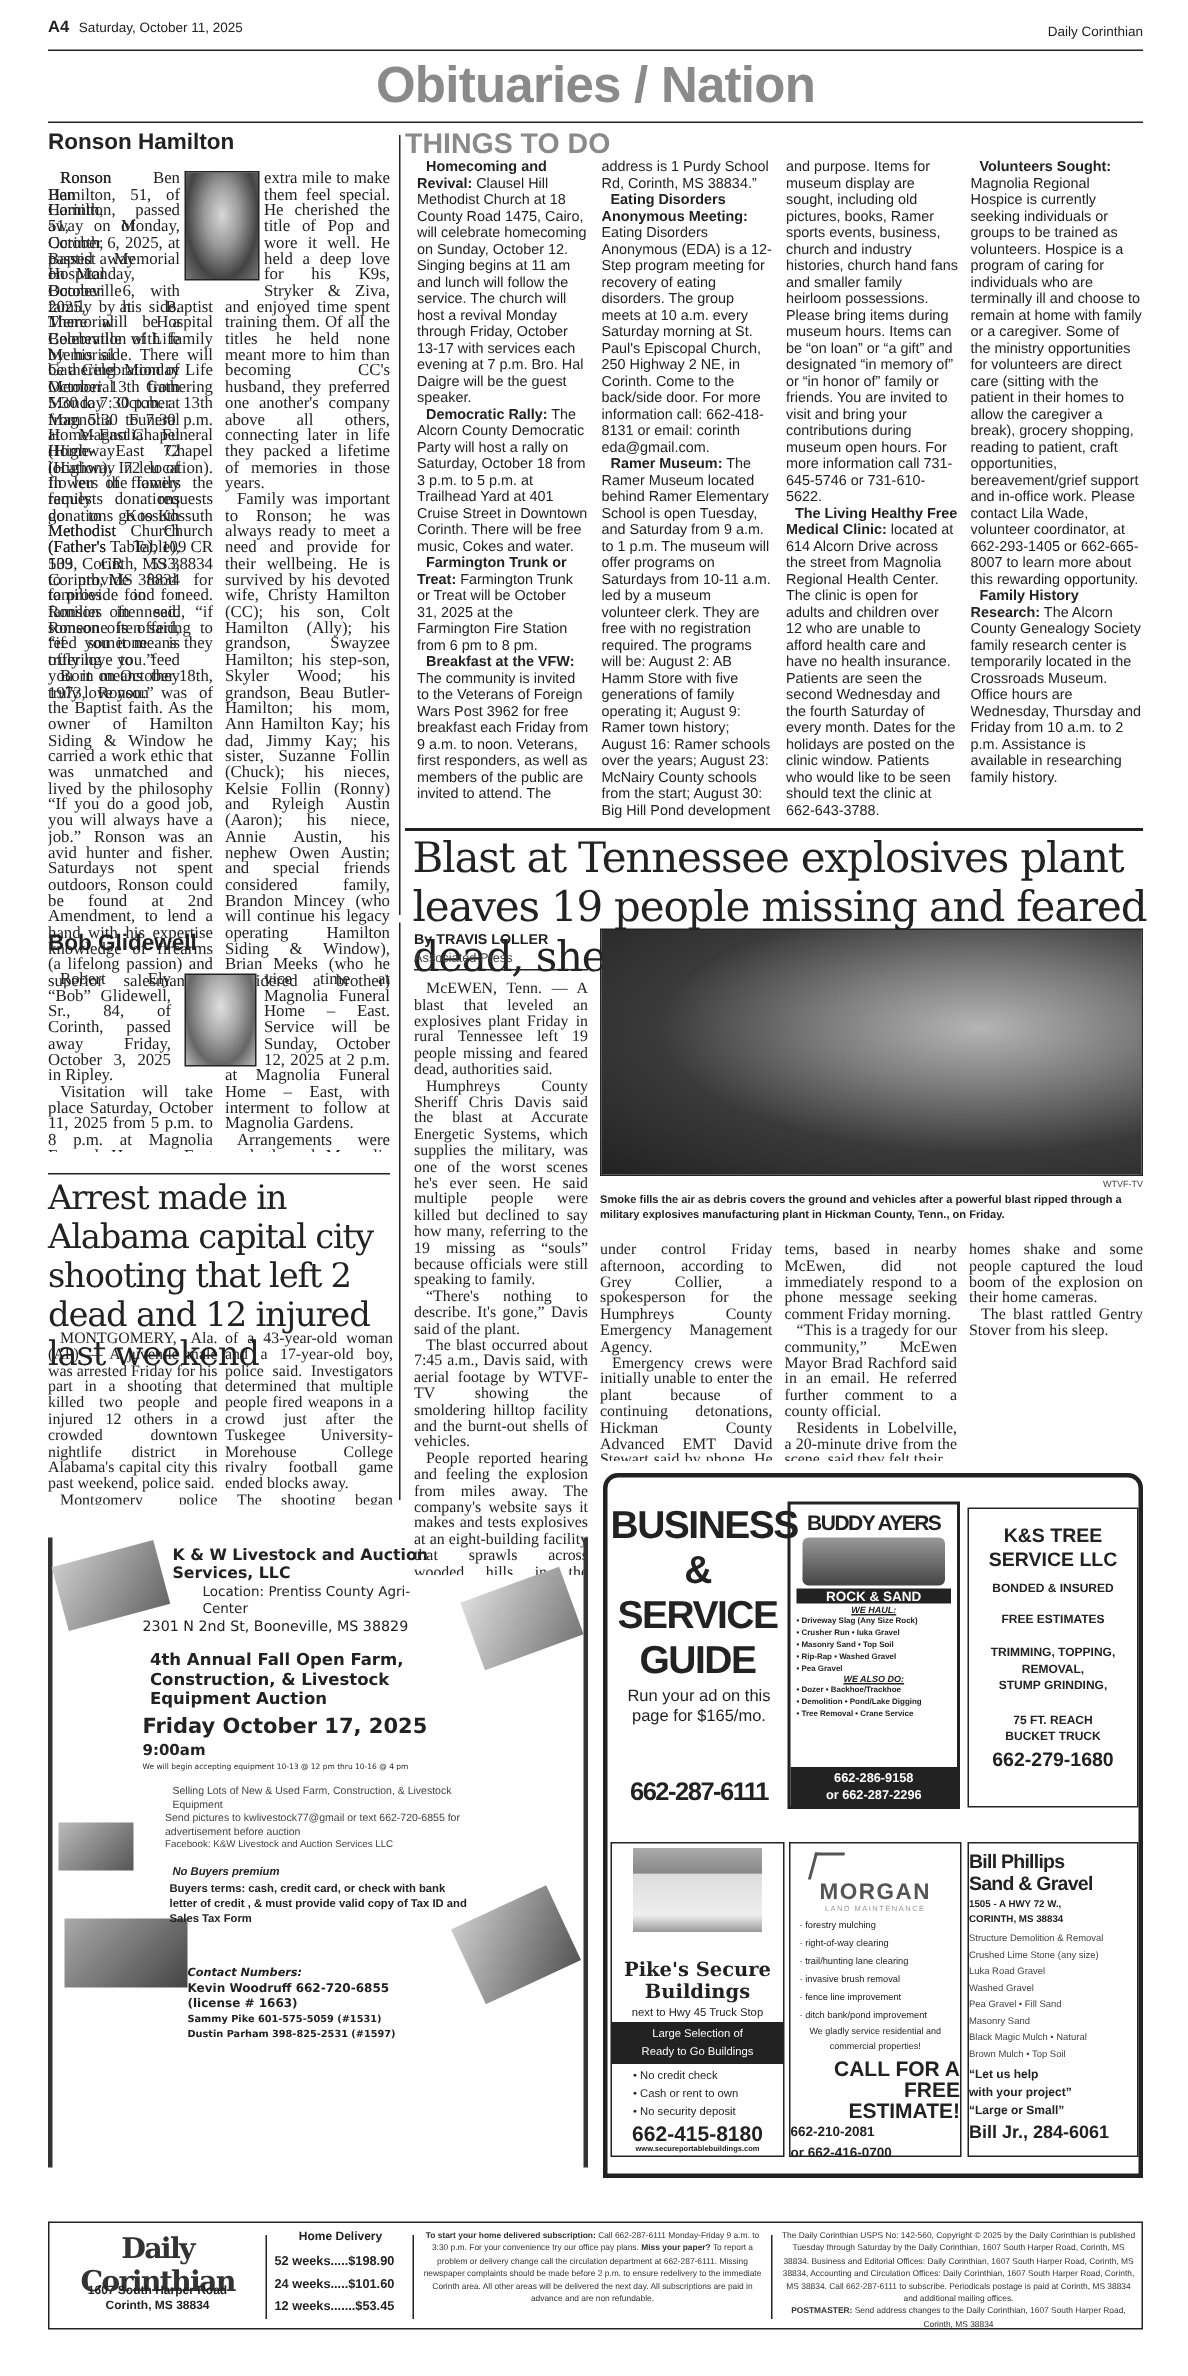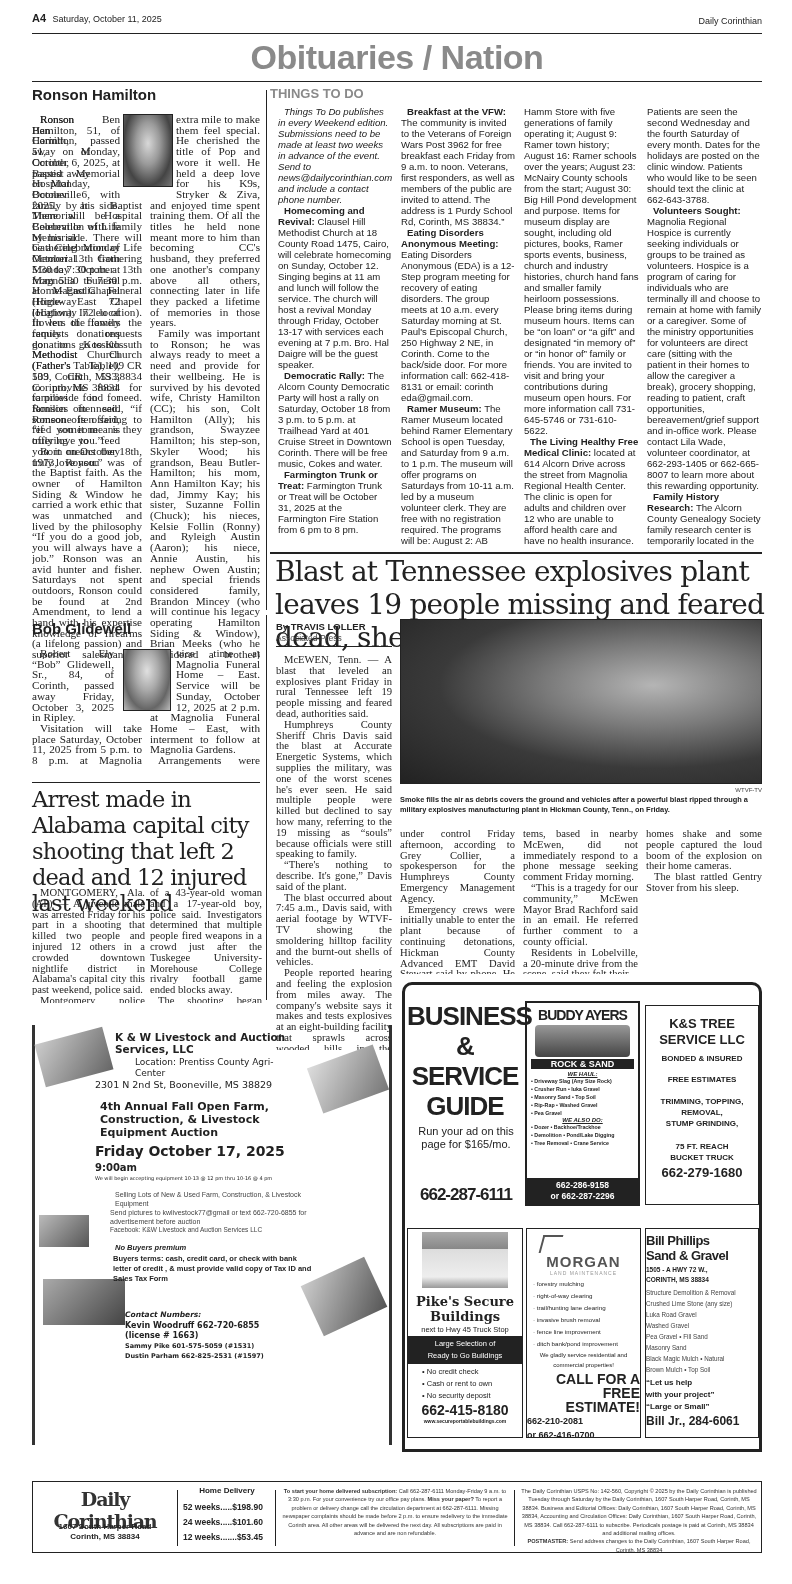--- a/index.html
+++ b/index.html
@@ -61,23 +61,22 @@
   <p>Visitation will take place Saturday, October 11, 2025 from 5 p.m. to 8 p.m. at Magnolia Funeral Home – East and Sunday, October 12, 2025 from 1 p.m. to ser-</p>
 </div>
 <div class="abs obit-text" style="left:150px;top:648px;width:110px;height:120px;overflow:hidden">
   <div style="float:left;width:26px;height:64px"></div>
   <p style="text-indent:0">vice time at Magnolia Funeral Home – East. Service will be Sunday, October 12, 2025 at 2 p.m. at Magnolia Funeral Home – East, with interment to follow at Magnolia Gardens.</p>
   <p>Arrangements were made through Magnolia Funeral Home.</p>
 </div>
 
 <div class="abs" style="left:32px;top:782px;width:228px;height:1px;background:#222"></div>
 
-<div class="abs colhead" style="left:270px;top:86px;width:490px;font-size:13px;color:#8a8a8a">THINGS TO DO</div>
+<div class="abs colhead" style="left:270px;top:86px;width:490px;font-size:19px;color:#8a8a8a">THINGS TO DO</div>
 <div class="abs ttd" id="ttd-flow" style="left:278px;top:106px;width:484px;height:442px;column-count:4;column-gap:8px;column-fill:auto;overflow:hidden">
-  <p style="font-style:italic">Things To Do publishes in every Weekend edition. Submissions need to be made at least two weeks in advance of the event. Send to news@dailycorinthian.com and include a contact phone number.</p>
 <p><b>Homecoming and Revival:</b> <span>Clausel Hill Methodist Church at 18 County Road 1475, Cairo, will celebrate homecoming on Sunday, October 12. Singing begins at 11 am and lunch will follow the service. The church will host a revival Monday through Friday, October 13-17 with services each evening at 7 p.m. Bro. Hal Daigre will be the guest speaker.</span></p>
     <p><b>Democratic Rally:</b> <span>The Alcorn County Democratic Party will host a rally on Saturday, October 18 from 3 p.m. to 5 p.m. at Trailhead Yard at 401 Cruise Street in Downtown Corinth. There will be free music, Cokes and water.</span></p>
     <p><b>Farmington Trunk or Treat:</b> <span>Farmington Trunk or Treat will be October 31, 2025 at the Farmington Fire Station from 6 pm to 8 pm.</span></p>
     <p><b>Breakfast at the VFW:</b> <span>The community is invited to the Veterans of Foreign Wars Post 3962 for free breakfast each Friday from 9 a.m. to noon. Veterans, first responders, as well as members of the public are invited to attend. The address is 1 Purdy School Rd, Corinth, MS 38834.”</span></p>
     <p><b>Eating Disorders Anonymous Meeting:</b> <span>Eating Disorders Anonymous (EDA) is a 12-Step program meeting for recovery of eating disorders. The group meets at 10 a.m. every Saturday morning at St. Paul's Episcopal Church, 250 Highway 2 NE, in Corinth. Come to the back/side door. For more information call: 662-418-8131 or email: corinth eda@gmail.com.</span></p>
     <p><b>Ramer Museum:</b> <span>The Ramer Museum located behind Ramer Elementary School is open Tuesday, and Saturday from 9 a.m. to 1 p.m. The museum will offer programs on Saturdays from 10-11 a.m. led by a museum volunteer clerk. They are free with no registration required. The programs will be: August 2: AB Hamm Store with five generations of family operating it; August 9: Ramer town history; August 16: Ramer schools over the years; August 23: McNairy County schools from the start; August 30: Big Hill Pond development and purpose. Items for museum display are sought, including old pictures, books, Ramer sports events, business, church and industry histories, church hand fans and smaller family heirloom possessions. Please bring items during museum hours. Items can be “on loan” or “a gift” and designated “in memory of” or “in honor of” family or friends. You are invited to visit and bring your contributions during museum open hours. For more information call 731-645-5746 or 731-610-5622.</span></p>
     <p><b>The Living Healthy Free Medical Clinic:</b> <span>located at 614 Alcorn Drive across the street from Magnolia Regional Health Center. The clinic is open for adults and children over 12 who are unable to afford health care and have no health insurance. Patients are seen the second Wednesday and the fourth Saturday of every month. Dates for the holidays are posted on the clinic window. Patients who would like to be seen should text the clinic at 662-643-3788.</span></p>
     <p><b>Volunteers Sought:</b> <span>Magnolia Regional Hospice is currently seeking individuals or groups to be trained as volunteers. Hospice is a program of caring for individuals who are terminally ill and choose to remain at home with family or a caregiver. Some of the ministry opportunities for volunteers are direct care (sitting with the patient in their homes to allow the caregiver a break), grocery shopping, reading to patient, craft opportunities, bereavement/grief support and in-office work. Please contact Lila Wade, volunteer coordinator, at 662-293-1405 or 662-665-8007 to learn more about this rewarding opportunity.</span></p>
     <p><b>Family History Research:</b> <span>The Alcorn County Genealogy Society family research center is temporarily located in the Crossroads Museum. Office hours are Wednesday, Thursday and Friday from 10 a.m. to 2 p.m. Assistance is available in researching family history.</span></p>
   </div>
@@ -140,21 +139,21 @@
   <div class="sans" style="position:absolute;left:80px;top:165px;width:200px;font-size:7px;line-height:9px;color:#444">Selling Lots of New &amp; Used Farm, Construction, &amp; Livestock Equipment</div>
   <div class="sans" style="position:absolute;left:75px;top:183px;width:210px;font-size:7px;line-height:9px;color:#444">Send pictures to kwlivestock77@gmail or text 662-720-6855 for advertisement before auction</div>
   <div class="sans" style="position:absolute;left:75px;top:201px;width:210px;font-size:6.5px;color:#444">Facebook: K&amp;W Livestock and Auction Services LLC</div>
   <div class="sans" style="position:absolute;left:80px;top:218px;width:200px;font-size:7.5px;font-weight:bold;font-style:italic">No Buyers premium</div>
   <div class="sans" style="position:absolute;left:78px;top:229px;width:204px;font-size:7.5px;font-weight:bold;line-height:10px">Buyers terms: cash, credit card, or check with bank letter of credit , &amp; must provide valid copy of Tax ID and Sales Tax Form</div>
   <div style="position:absolute;left:90px;top:285px;width:180px;font-size:7.5px;font-style:italic;font-weight:bold">Contact Numbers:</div>
   <div style="position:absolute;left:90px;top:296px;width:180px;font-size:8px;font-weight:bold;line-height:10px">
     <div>Kevin Woodruff 662-720-6855</div>
     <div>(license # 1663)</div>
     <div style="font-size:6.5px">Sammy Pike 601-575-5059 (#1531)</div>
-    <div style="font-size:6.5px">Dustin Parham 662-825-2531 (#1597)</div>
+    <div style="font-size:6.5px">Dustin Parham 398-825-2531 (#1597)</div>
   </div>
 </div>
 
 <div class="abs" style="left:402px;top:982px;width:360px;height:470px;border:3px solid #222;border-radius:10px 10px 0 0">
 
   <div class="sans" style="position:absolute;left:2px;top:16px;width:116px;text-align:center;font-weight:bold;font-size:26px;line-height:30px;letter-spacing:-1px">
     <div>BUSINESS</div>
     <div>&amp; SERVICE</div>
     <div>GUIDE</div>
   </div>
@@ -199,21 +198,21 @@
     </div>
     <div style="font-weight:bold;font-size:8px;line-height:11px;margin-top:12px">
       <div>75 FT. REACH</div>
       <div>BUCKET TRUCK</div>
     </div>
     <div style="font-weight:bold;font-size:13px;margin-top:2px">662-279-1680</div>
   </div>
 
   <div class="sans" style="position:absolute;left:2px;top:243px;width:116px;height:210px;border:1.5px solid #222;text-align:center">
     <div style="margin:3px auto 0;width:86px;height:56px;background:linear-gradient(180deg,#aaa 0%,#888 30%,#ddd 31%,#eee 80%,#999 100%)"></div>
-    <div style="font-family:'DejaVu Serif',serif;font-weight:bold;font-size:13px;line-height:15px;margin-top:6px">
+    <div style="font-family:'DejaVu Serif',serif;font-weight:bold;font-size:13px;line-height:15px;margin-top:18px">
       <div>Pike's Secure</div>
       <div>Buildings</div>
     </div>
     <div style="font-size:7.5px;margin-top:1px">next to Hwy 45 Truck Stop</div>
     <div style="background:#222;color:#fff;font-size:7.5px;line-height:12px;padding:2px 0;margin-top:2px">
       <div>Large Selection of</div>
       <div>Ready to Go Buildings</div>
     </div>
     <div style="font-size:7.5px;line-height:12px;text-align:left;padding-left:14px;margin-top:2px">
       <div>• No credit check</div>

